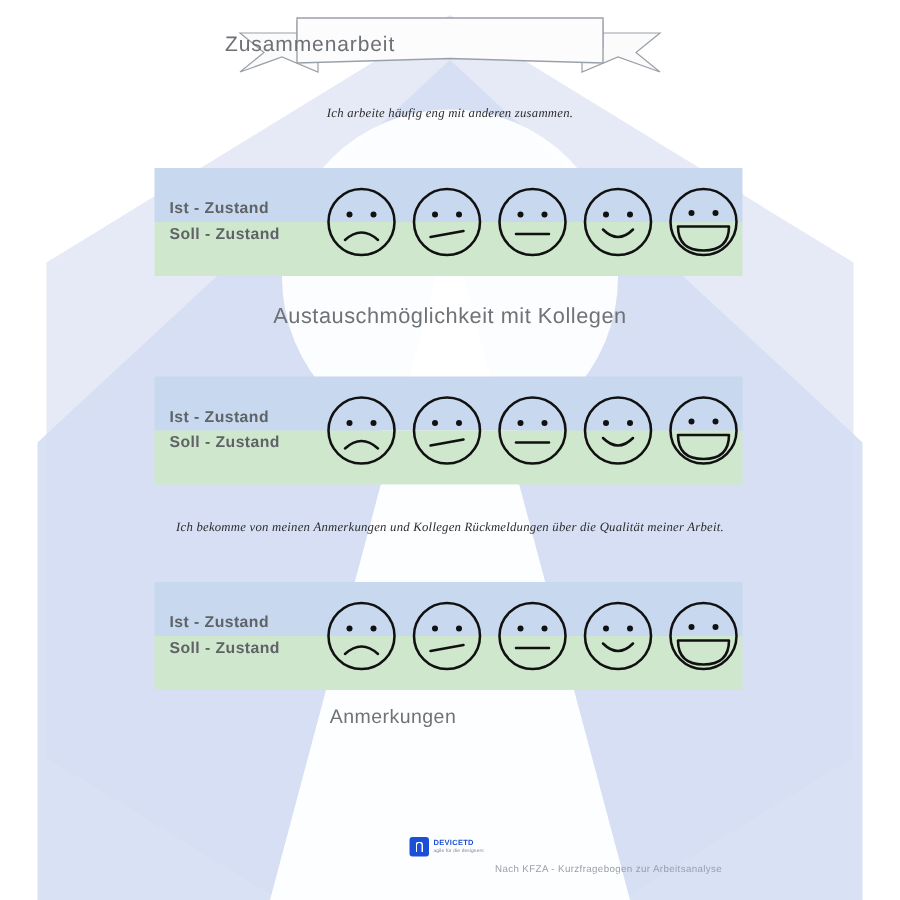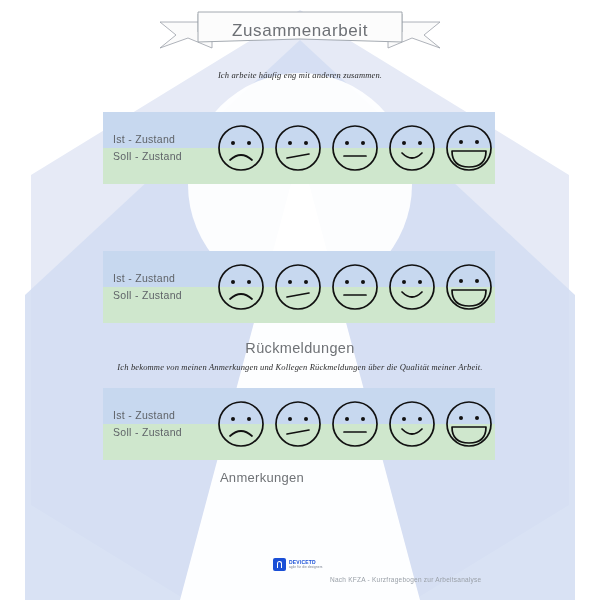--- a/index.html
+++ b/index.html
@@ -32,22 +32,22 @@
     top: 8px;
     width: 300px;
     height: 48px;
     z-index: 5;
   }
   .banner-title {
     position: absolute;
     left: 0;
     top: 13px;
     width: 300px;
-    text-align: center;
-    font-size: 17px;
+    text-align: left;
+    font-size: 14px;
     letter-spacing: 0.6px;
     color: #6d7075;
     font-family: "Liberation Sans", sans-serif;
   }
   
   .section {
     position: absolute;
     left: 0;
     width: 600px;
     z-index: 4;
@@ -70,20 +70,21 @@
     font-family: "Liberation Serif", serif;
     letter-spacing: 0.15px;
   }
   
   .band {
     position: absolute;
     left: 103px;
     width: 392px;
     height: 72px;
     z-index: 4;
+    font-weight: bold;
   }
   .band-blue {
     position: absolute;
     left: 0; top: 0;
     width: 392px;
     height: 36px;
     background: #c7d8ef;
   }
   .band-green {
     position: absolute;
@@ -278,20 +279,21 @@
           <circle cx="26" cy="26" r="22" fill="none" stroke="#111" stroke-width="1.7"></circle>
           <circle cx="18" cy="20" r="2" fill="#111"></circle>
           <circle cx="34" cy="20" r="2" fill="#111"></circle>
           <path d="M9 29 L43 29 Q43 45 26 45 Q9 45 9 29 Z" fill="none" stroke="#111" stroke-width="1.7" stroke-linejoin="round"></path>
         </svg>
       </div>
     </div>
   </div>
 
   <div class="section" style="top:203px;">
+    <div class="sec-title">Austauschmöglichkeit mit Kollegen</div>
   </div>
   <div class="band" style="top:251px;">
     <div class="band-blue"></div>
     <div class="band-green"></div>
     <div class="band-labels">
       <div class="band-label">Ist - Zustand</div>
       <div class="band-label">Soll - Zustand</div>
     </div>
     <div class="faces">
       <div class="face" style="left:0px;">
@@ -331,21 +333,20 @@
           <circle cx="26" cy="26" r="22" fill="none" stroke="#111" stroke-width="1.7"></circle>
           <circle cx="18" cy="20" r="2" fill="#111"></circle>
           <circle cx="34" cy="20" r="2" fill="#111"></circle>
           <path d="M9 29 L43 29 Q43 45 26 45 Q9 45 9 29 Z" fill="none" stroke="#111" stroke-width="1.7" stroke-linejoin="round"></path>
         </svg>
       </div>
     </div>
   </div>
 
   <div class="section" style="top:340px;">
-    <div class="sec-title">Rückmeldungen</div>
     <div class="sec-sub">Ich bekomme von meinen Anmerkungen und Kollegen Rückmeldungen über die Qualität meiner Arbeit.</div>
   </div>
   <div class="band" style="top:388px;">
     <div class="band-blue"></div>
     <div class="band-green"></div>
     <div class="band-labels">
       <div class="band-label">Ist - Zustand</div>
       <div class="band-label">Soll - Zustand</div>
     </div>
     <div class="faces">

